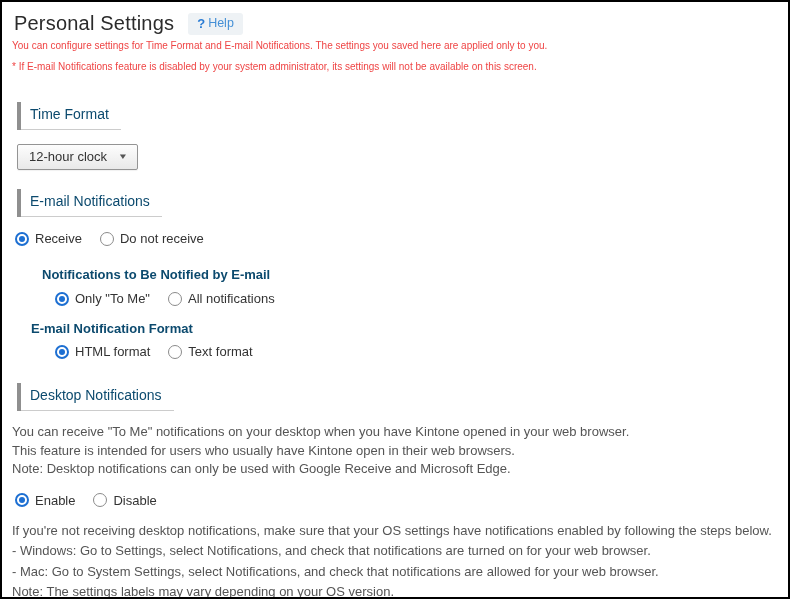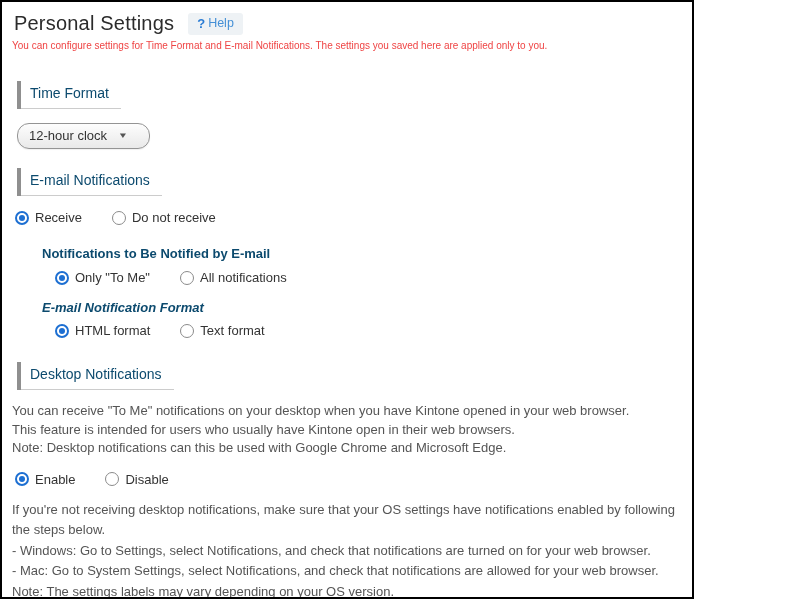--- a/index.html
+++ b/index.html
@@ -2,21 +2,21 @@
 <html><head>
 <meta charset="utf-8">
 <style>
   * { margin: 0; padding: 0; box-sizing: border-box; }
   html, body { background: #fff; }
   body {
     font-family: "Liberation Sans", "DejaVu Sans", sans-serif;
     width: 790px;
   }
   .page {
-    width: 694px;
+    width: 790px;
     height: 599px;
     border: 2px solid #000;
     background: #ffffff;
     padding: 8px 10px;
     overflow: hidden;
   }
 
   
   .header-row {
     display: flex;
@@ -75,40 +75,40 @@
   .sec-email { margin-top: 19px; margin-left: 5px; }
   .sec-desktop { margin-top: 24px; margin-left: 5px; }
 
   
   .dropdown {
     display: inline-flex;
     align-items: center;
     margin-top: 14px;
     margin-left: 5px;
     border: 1px solid #949494;
-    border-radius: 12px;
+    border-radius: 2px;
     background: linear-gradient(#fdfdfd, #e9e9e9);
-    padding: 4px 22px 5px 11px;
+    padding: 4px 10px 5px 11px;
     font-size: 13px;
     color: #333;
     cursor: pointer;
     box-shadow: 0 1px 1px rgba(0,0,0,0.06);
   }
   .dropdown .dd-arrow {
     font-size: 8px;
     color: #555;
     margin-left: 12px;
     transform: scaleX(1.3);
   }
 
   
   .radio-group {
     display: flex;
     align-items: center;
-    gap: 30px;
+    gap: 18px;
     font-size: 13px;
     color: #333;
   }
   .rg-receive { margin-top: 14px; margin-left: 3px; }
   .rg-notify  { margin-top: 9px;  margin-left: 43px; }
   .rg-format  { margin-top: 8px;  margin-left: 43px; }
   .rg-desktop { margin-top: 14px; margin-left: 3px; }
   .radio-option {
     display: inline-flex;
     align-items: center;
@@ -139,21 +139,21 @@
     background: #1d6fd2;
   }
 
   
   .sub-heading {
     font-size: 13px;
     font-weight: 700;
     color: #0c4a6e;
   }
   .subh-notify { margin-top: 21px; margin-left: 30px; }
-  .subh-format { margin-top: 15px; margin-left: 30px; font-style: italic; }
+  .subh-format { margin-top: 15px; margin-left: 19px; }
 
   
   .desc {
     margin-top: 12px;
     font-size: 13px;
     color: #555;
     line-height: 18.5px;
   }
   .trouble {
     margin-top: 13px;
@@ -172,20 +172,21 @@
     <h1 class="page-title">Personal Settings</h1>
     <a class="help-badge">
       <span class="help-qmark">?</span>
       <span class="help-text">Help</span>
     </a>
   </div>
 
   
   <div class="intro">
     <div>You can configure settings for Time Format and E-mail Notifications. The settings you saved here are applied only to you.</div>
+    <div>* If E-mail Notifications feature is disabled by your system administrator, its settings will not be available on this screen.</div>
   </div>
 
   
   <div class="section-heading sec-time">
     <span class="sh-label">Time Format</span>
   </div>
   <div>
     <div class="dropdown">
       <span>12-hour clock</span>
       <span class="dd-arrow">▼</span>
@@ -233,21 +234,21 @@
   </div>
 
   
   <div class="section-heading sec-desktop">
     <span class="sh-label">Desktop Notifications</span>
   </div>
 
   <div class="desc">
     <div>You can receive "To Me" notifications on your desktop when you have Kintone opened in your web browser.</div>
     <div>This feature is intended for users who usually have Kintone open in their web browsers.</div>
-    <div>Note: Desktop notifications can this be used with Google Chrome and Microsoft Edge.</div>
+    <div>Note: Desktop notifications can only be used with Google Receive and Microsoft Edge.</div>
   </div>
 
   <div class="radio-group rg-desktop">
     <label class="radio-option">
       <span class="radio selected"></span>
       <span>Enable</span>
     </label>
     <label class="radio-option">
       <span class="radio"></span>
       <span>Disable</span>

